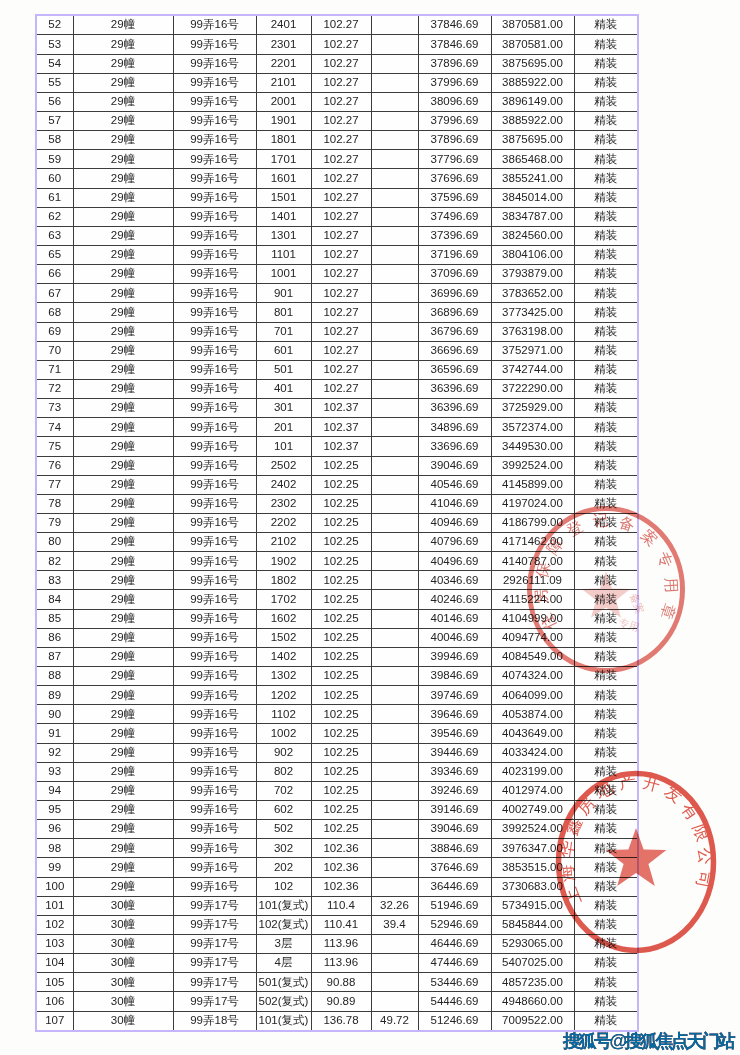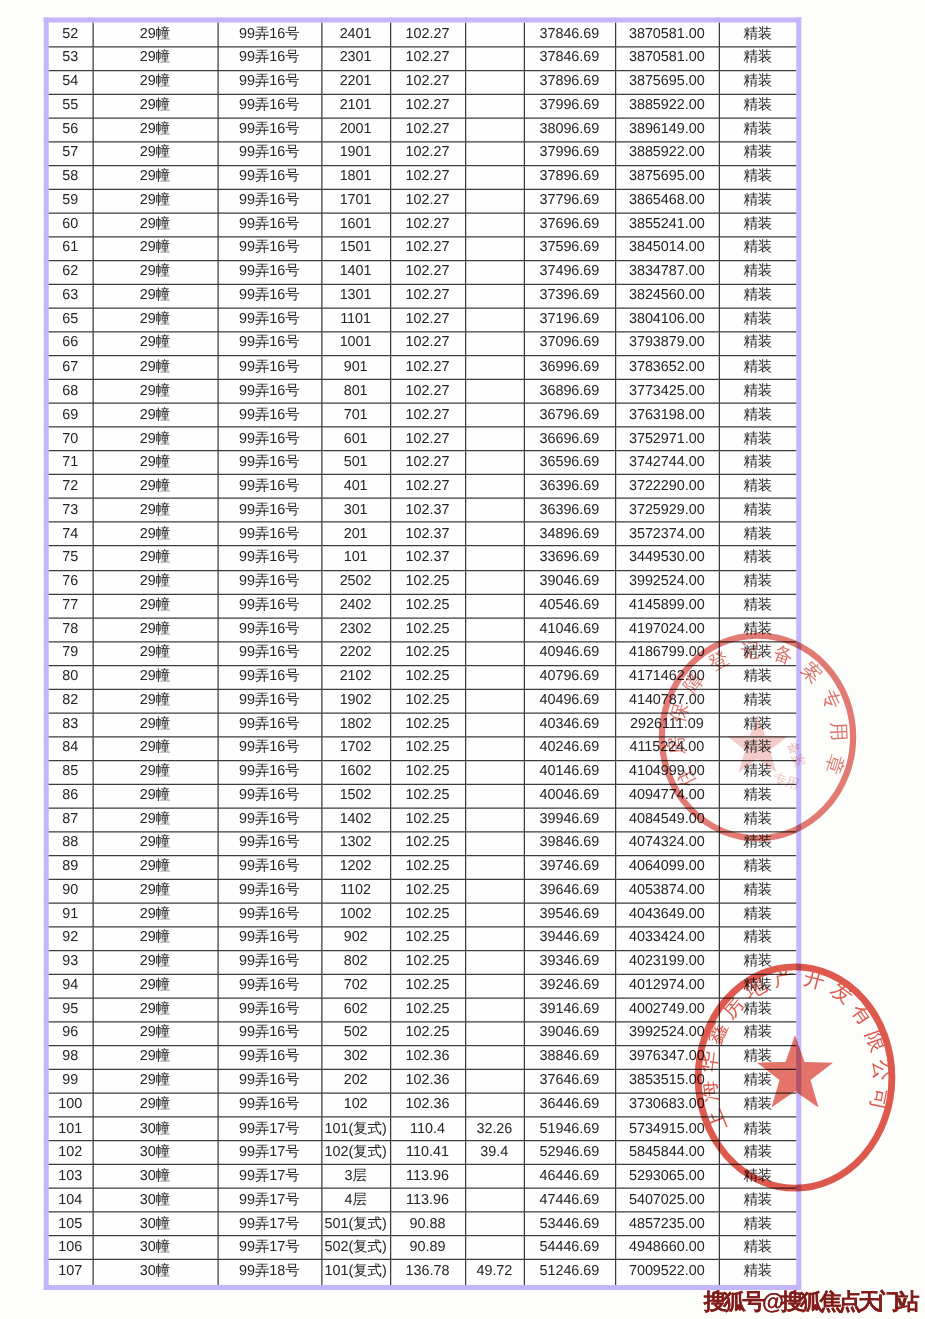--- a/index.html
+++ b/index.html
@@ -6,21 +6,21 @@
   body{
     width:740px;height:1055px;position:relative;overflow:hidden;
     background:#fdfdfc;
     font-family:"Liberation Sans","DejaVu Sans",sans-serif;
   }
   .page{position:absolute;inset:0;}
   table.price-table{
     position:absolute;left:35px;top:14px;
     width:602px;height:1018px;
     border-collapse:collapse;table-layout:fixed;
-    border:4px solid #c4b5fd;
+    border:2px solid #c4b5fd;
     background:#fefefe;
   }
   table.price-table td{
     border:1px solid #3c3c3c;
     padding:0;text-align:center;vertical-align:middle;
     font-size:11.5px;line-height:1;color:#242424;
     white-space:nowrap;overflow:hidden;
   }
   col.c-seq{width:37px}
   col.c-building{width:100px}
@@ -31,21 +31,21 @@
   col.c-unit{width:73px}
   col.c-total{width:83px}
   col.c-deco{width:64px}
   td.cell-room{font-size:10.5px}
   .stamp{position:absolute;mix-blend-mode:multiply;pointer-events:none;}
   .stamp-filing{left:526px;top:505px;width:160px;height:169px;opacity:.72;filter:blur(.45px);}
   .stamp-developer{left:554px;top:769px;width:164px;height:186px;opacity:.88;filter:blur(.3px);}
   .watermark{
     position:absolute;left:563px;top:1029px;
     font-size:18px;font-weight:bold;letter-spacing:-2.5px;
-    color:#7f1d1d;white-space:nowrap;
+    color:#0369a1;white-space:nowrap;
     text-shadow:0 0 .5px #a02014;
   }
 </style>
 </head>
 <body>
 
 <div class="page">
 
   <table class="price-table">
     <colgroup>

